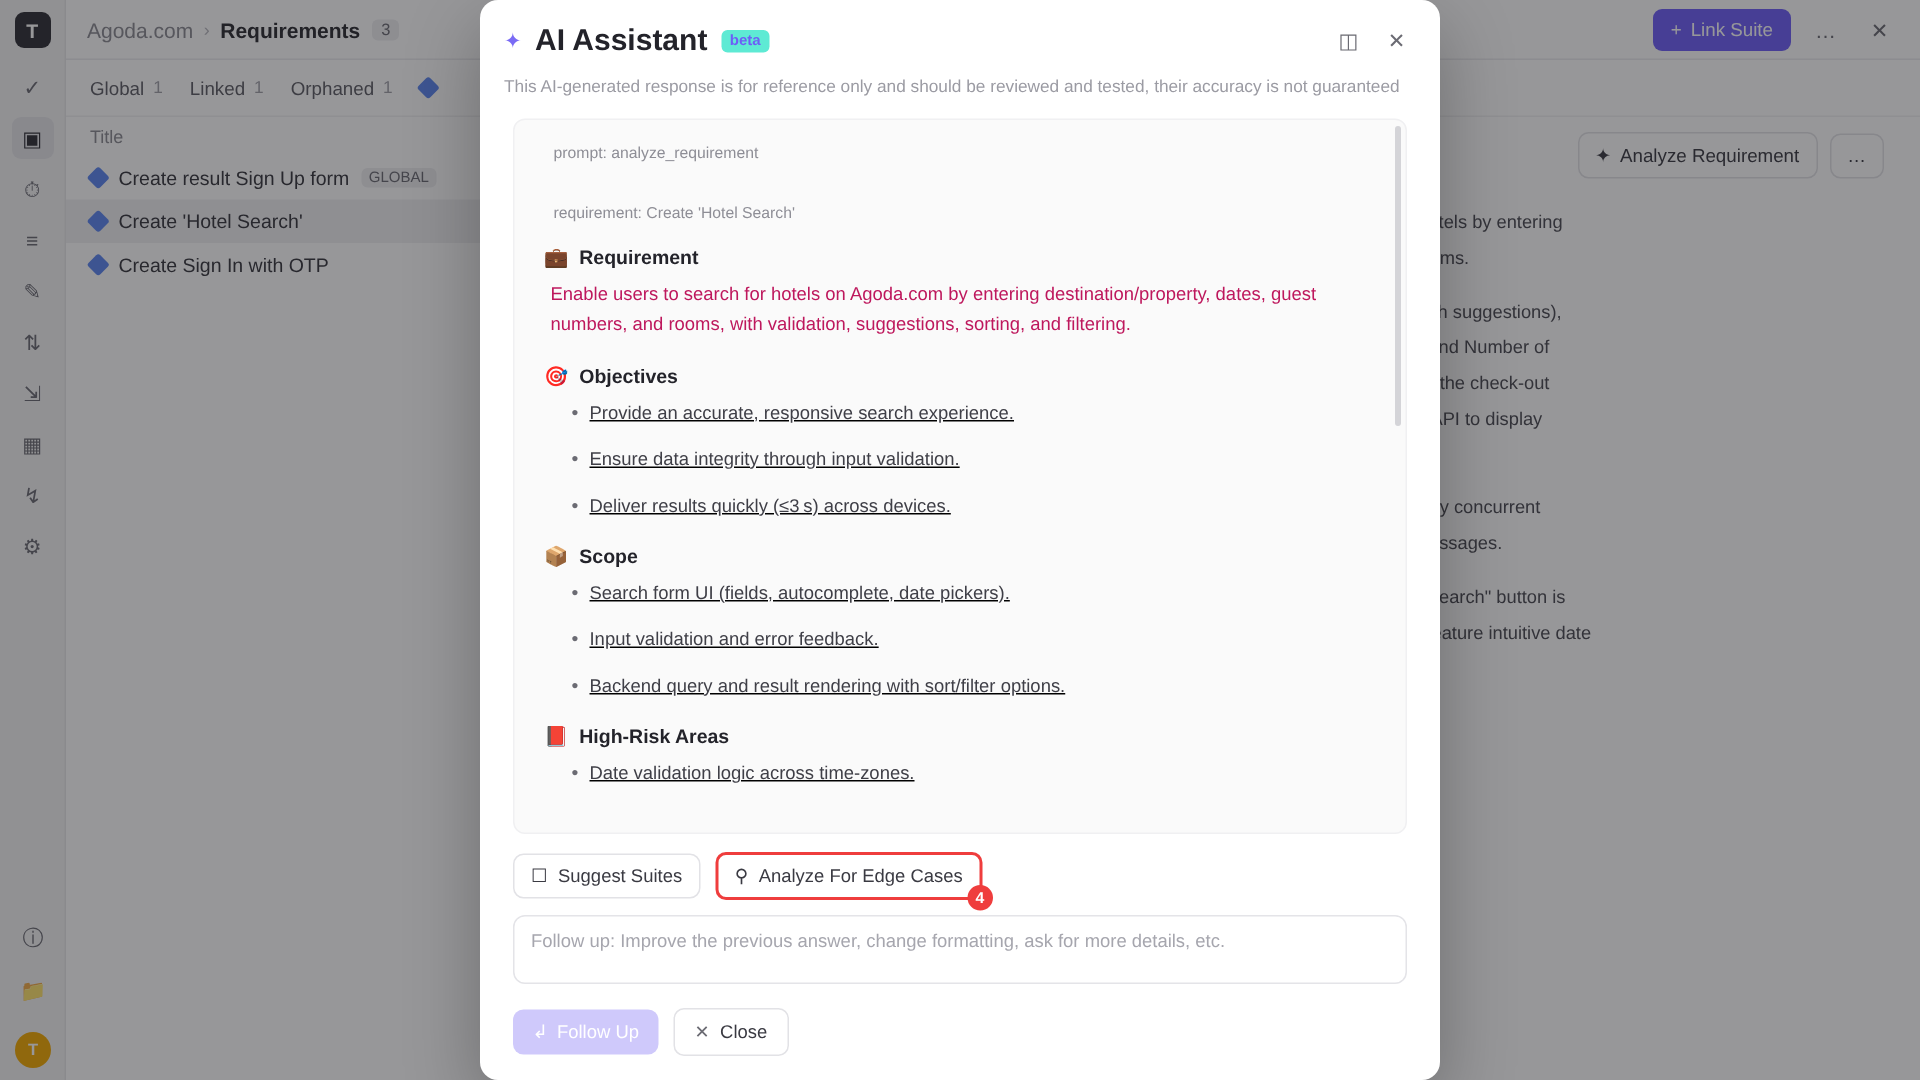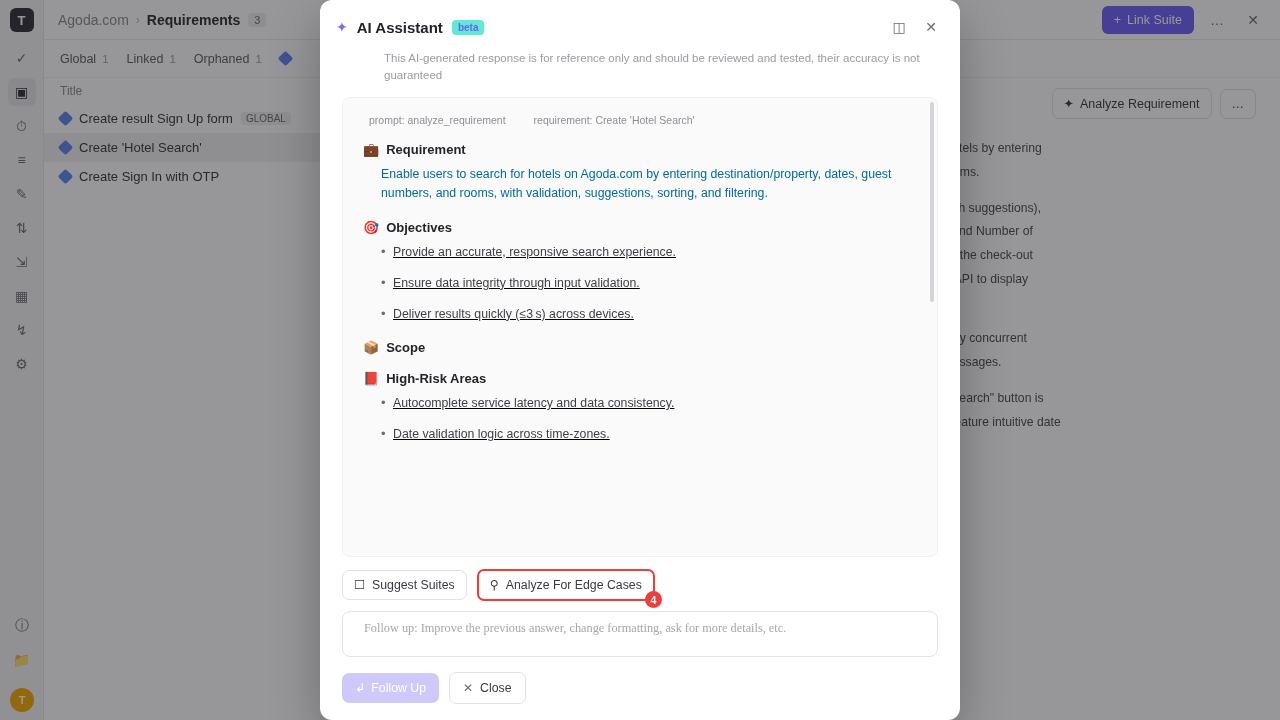--- a/index.html
+++ b/index.html
@@ -106,44 +106,44 @@
 
   
   .modal {
     position: absolute; left: 320px; top: 0; width: 640px; height: 720px;
     background: #fff; border-radius: 12px;
     box-shadow: 0 18px 50px rgba(0,0,0,0.28);
     display: flex; flex-direction: column; overflow: hidden;
   }
   .modal-head { display: flex; align-items: center; padding: 14px 16px 10px 16px; gap: 9px; }
   .spark { color: #7a6bf5; font-size: 14px; }
-  .modal-title { font-size: 15px; font-weight: 700; color: #23232a; }
+  .modal-title { font-size: 20px; font-weight: 700; color: #23232a; }
   .beta {
     background: #5eead4; color: #6d5ef7; font-size: 10px; font-weight: 700;
     border-radius: 4px; padding: 2px 6px;
   }
   .modal-head-right { margin-left: auto; display: flex; align-items: center; gap: 6px; }
 
   .disclaimer {
-    padding: 0 16px 12px 16px; font-size: 11.5px; color: #9b9ba3; line-height: 1.5; margin-left: 48px;
+    padding: 0 16px 12px 16px; font-size: 11.5px; color: #9b9ba3; line-height: 1.5;
   }
 
   .content-card {
     margin: 0 22px; background: #fafafa; border: 1px solid #f0f0f2;
     border-radius: 8px; padding: 16px 20px 12px 20px;
     flex: 1; overflow: hidden; position: relative;
   }
   .scrollbar {
     position: absolute; right: 3px; top: 4px; width: 4px; height: 200px;
     background: #d4d4d8; border-radius: 2px;
   }
   .sec-title { font-size: 14.5px; font-weight: 700; color: #23232a; margin: 0 0 10px 0; }
-  .meta-row { display: flex; gap: 28px; font-size: 10.5px; color: #8e8e96; margin-bottom: 16px; padding-left: 6px; }
+  .meta-row { display: flex; gap: 28px; font-size: 10.5px; color: #8e8e96; margin-bottom: 16px; padding-left: 6px; flex-direction: column; }
   .h3 { font-size: 13px; font-weight: 700; color: #23232a; margin: 16px 0 8px 0; display: flex; gap: 7px; align-items: center; }
-  .para { font-size: 12.3px; color: #0369a1; line-height: 1.6; margin: 0 0 4px 18px; }
+  .para { font-size: 12.3px; color: #be185d; line-height: 1.6; margin: 0 0 4px 4px; }
   ul.bullets { margin: 0; padding: 0 0 0 18px; list-style: none; text-decoration: underline; }
   ul.bullets li {
     font-size: 12.3px; color: #3f3f47; line-height: 1.55;
     margin-bottom: 12px; position: relative; padding-left: 12px;
   }
   ul.bullets li:before {
     content: "•"; position: absolute; left: 0; top: -1px; color: #6b6b73; font-size: 13px;
   }
 
   
@@ -158,22 +158,22 @@
     position: absolute; right: -9px; bottom: -9px;
     width: 17px; height: 17px; border-radius: 50%;
     background: #ef3d3d; color: #fff; font-size: 10.5px; font-weight: 700;
     display: flex; align-items: center; justify-content: center;
   }
 
   .followup-wrap { padding: 10px 22px 0 22px; }
   .followup {
     width: 100%; height: 46px; resize: none;
     border: 1px solid #e4e4e8; border-radius: 8px;
-    font-family: Liberation Serif, serif; font-size: 12.3px;
-    color: #b91c1c; padding: 9px 21px; outline: none;
+    font-family: Liberation Sans, sans-serif; font-size: 12.3px;
+    color: #b91c1c; padding: 9px 11px; outline: none;
   }
   .followup::placeholder { color: #a6a6ae; }
 
   .foot { display: flex; gap: 10px; padding: 11px 22px 16px 22px; align-items: center; }
   .btn-followup {
     background: #cfc9fb; color: #fff; border: none; border-radius: 7px;
     font-size: 12.3px; padding: 8px 13px; display: flex; align-items: center; gap: 6px;
   }
   .btn-close {
     background: #fff; border: 1px solid #e2e2e6; border-radius: 7px;
@@ -320,27 +320,31 @@
     <ul class="bullets">
       <li>Provide an accurate, responsive search experience.</li>
       <li>Ensure data integrity through input validation.</li>
       <li>Deliver results quickly (≤3 s) across devices.</li>
     </ul>
 
     <div class="h3">
       <span>📦</span>
       <span>Scope</span>
     </div>
+    <ul class="bullets">
+      <li>Search form UI (fields, autocomplete, date pickers).</li>
+      <li>Input validation and error feedback.</li>
+      <li>Backend query and result rendering with sort/filter options.</li>
+    </ul>
 
     <div class="h3">
       <span>📕</span>
       <span>High-Risk Areas</span>
     </div>
     <ul class="bullets">
-      <li>Autocomplete service latency and data consistency.</li>
       <li>Date validation logic across time-zones.</li>
     </ul>
 
   </div>
 
   <div class="chips">
     <button class="chip">
       <span>☐</span>
       <span>Suggest Suites</span>
     </button>

